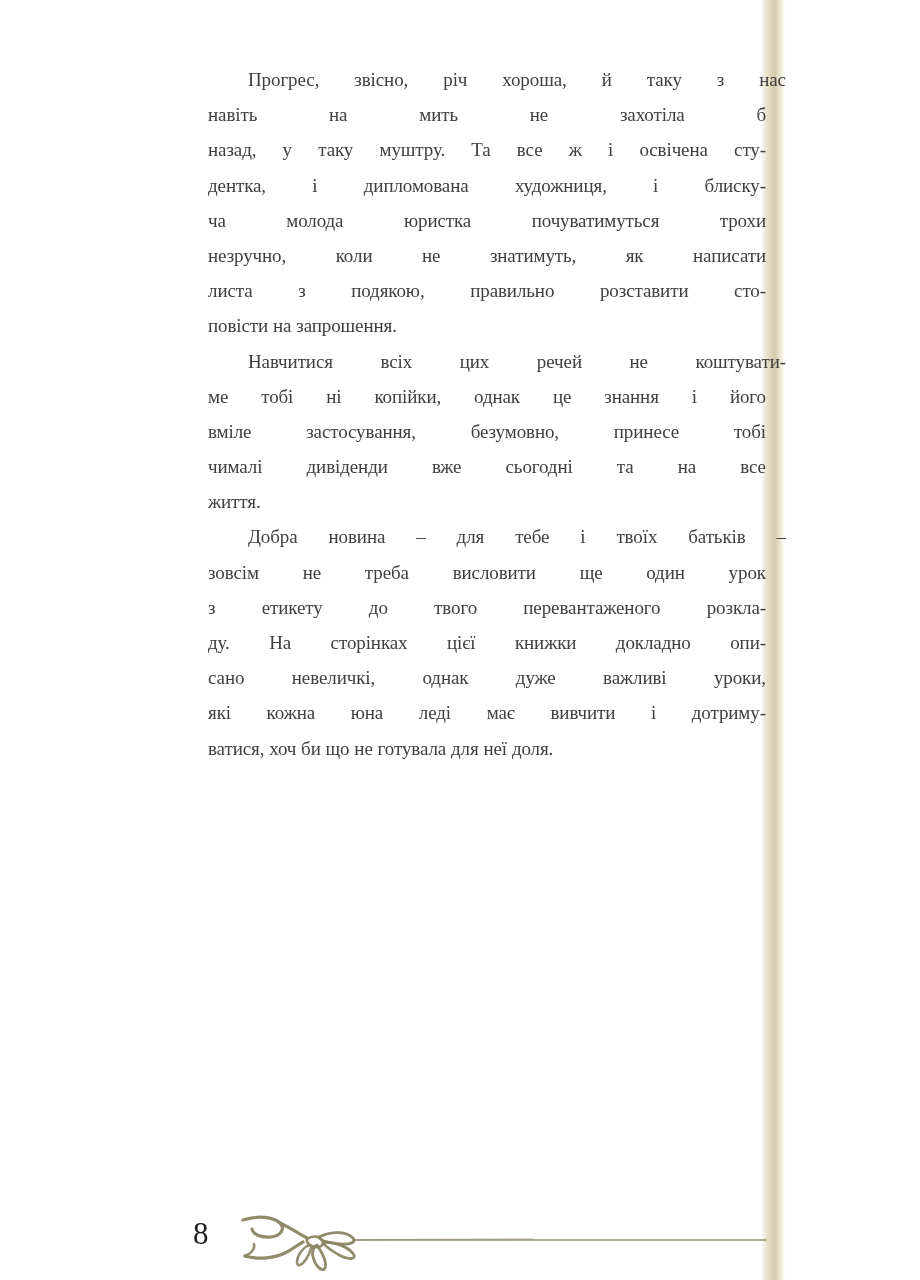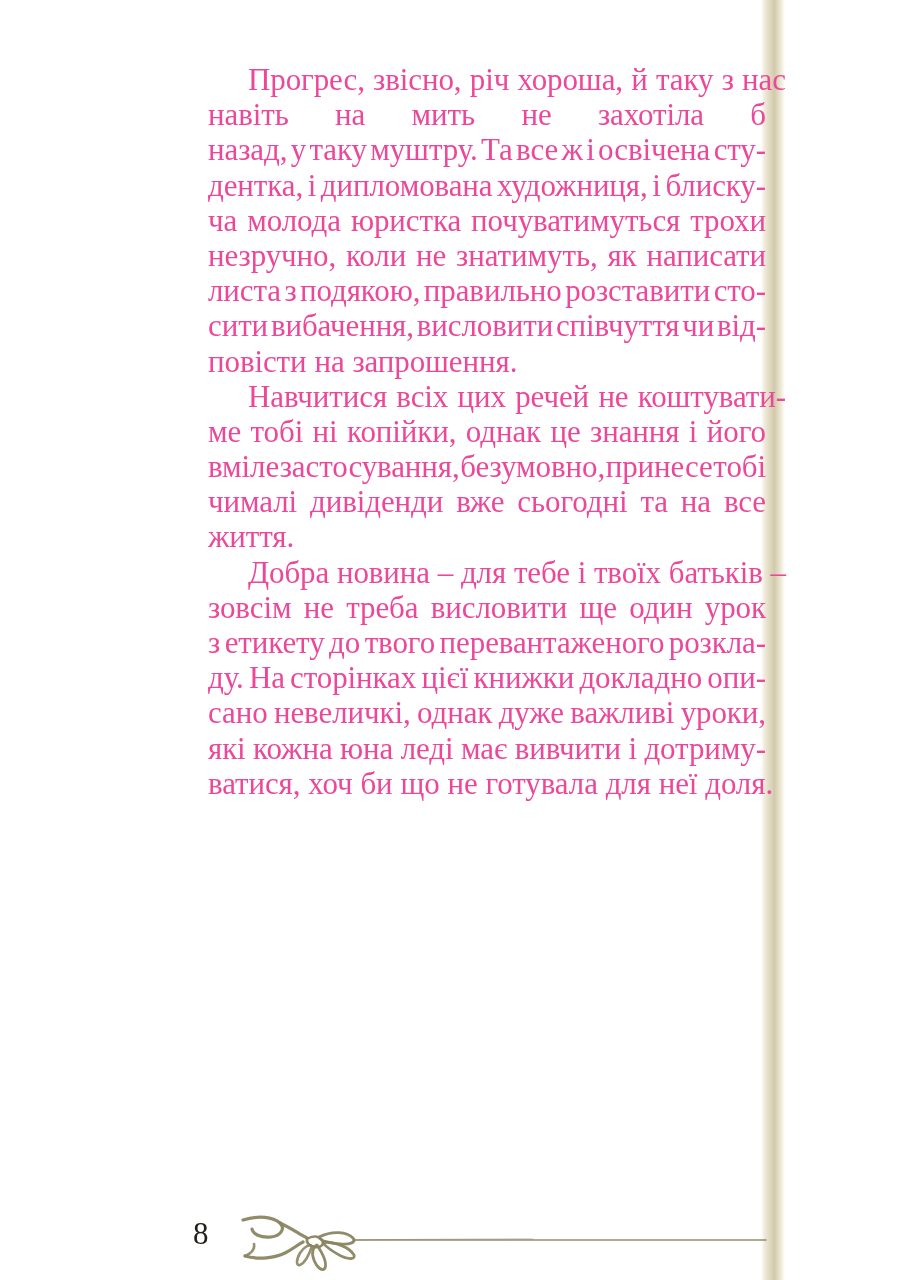--- a/index.html
+++ b/index.html
@@ -44,23 +44,23 @@
     position: absolute;
     left: 208px;
     top: 62px;
     width: 558px;
   }
 
   .paragraph {
     margin: 0;
     text-align: justify;
     text-align-last: left;
-    font-size: 31px;
+    font-size: 19px;
     line-height: 35.2px;
-    color: #ec4899;
+    color: #404040;
     letter-spacing: -0.1px;
     word-spacing: 0.2px;
     hyphens: none;
   }
 
   
   .line {
     display: block;
     white-space: nowrap;
     height: 35.2px;
@@ -172,28 +172,20 @@
           <span>написати</span>
         </div>
         <div class="line justify">
           <span>листа</span>
           <span>з</span>
           <span>подякою,</span>
           <span>правильно</span>
           <span>розставити</span>
           <span>сто-</span>
         </div>
-        <div class="line justify">
-          <span>сити</span>
-          <span>вибачення,</span>
-          <span>висловити</span>
-          <span>співчуття</span>
-          <span>чи</span>
-          <span>від-</span>
-        </div>
         <div class="line">повісти на запрошення.</div>
       </div>
     <div class="paragraph">
         <div class="line justify indent">
           <span>Навчитися</span>
           <span>всіх</span>
           <span>цих</span>
           <span>речей</span>
           <span>не</span>
           <span>коштувати-</span>

